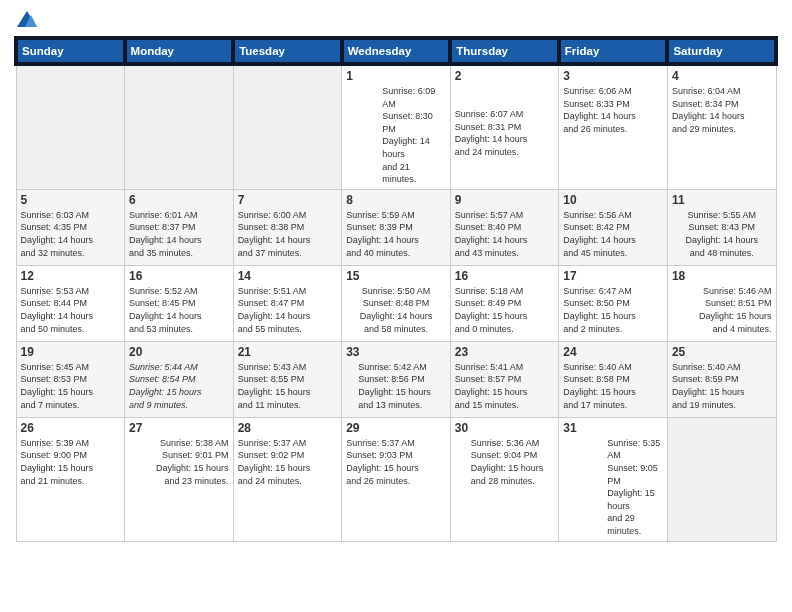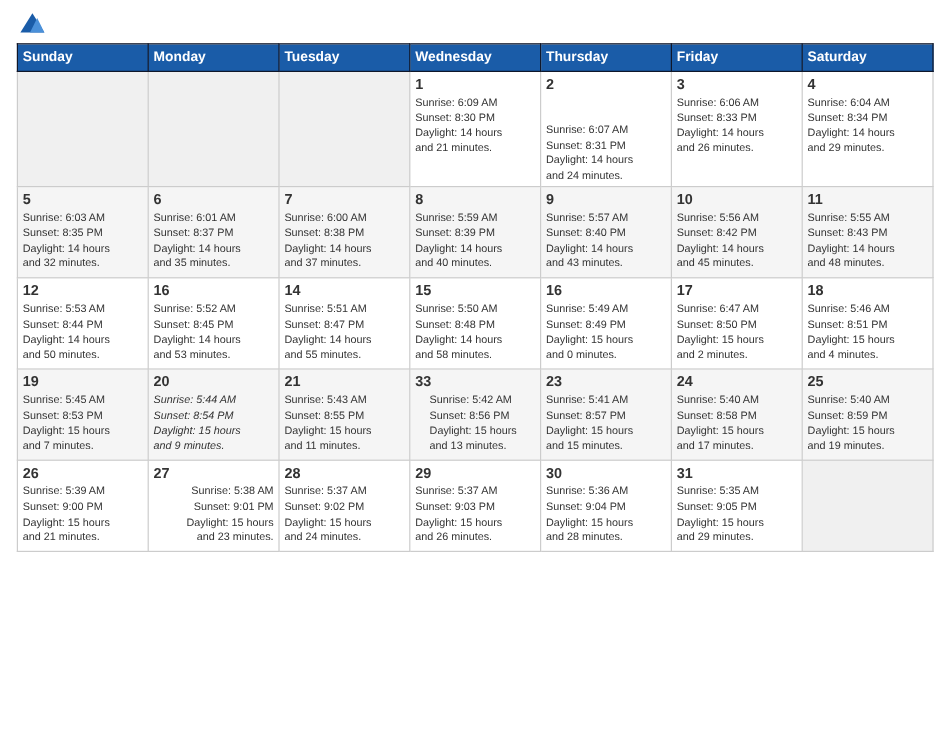--- a/index.html
+++ b/index.html
@@ -8,21 +8,21 @@
     .header { display: flex; justify-content: space-between; align-items: flex-start; margin-bottom: 8px; }
     .logo { display: flex; flex-direction: column; align-items: flex-start; }
     .logo-text { display: flex; align-items: center; }
     .logo-general { font-size: 18px; font-weight: bold; color: #333; }
     .logo-blue { font-size: 18px; font-weight: bold; color: #1a5ca8; }
     .logo-icon { width: 22px; height: 18px; margin-left: 2px; }
     .title-area { text-align: right; }
     .month-title { font-size: 32px; font-weight: bold; color: #333; line-height: 1.1; }
     .subtitle { font-size: 14px; color: #555; }
     table { width: 100%; border-collapse: collapse; table-layout: fixed; }
-    thead th { background: #1a5ca8; color: #fff; font-size: 11.5px; font-weight: bold; padding: 5px 4px; text-align: left; border: 1px solid #0f172a; }
+    thead th { background: #1a5ca8; color: #fff; font-size: 11.5px; font-weight: bold; padding: 5px 4px; text-align: left; border: 4px solid #0f172a; }
     tbody td { border: 1px solid #ccc; vertical-align: top; padding: 3px 4px; font-size: 9.5px; color: #333; height: 76px; background: #fff; }
     tbody tr:nth-child(even) td { background: #f5f5f5; }
     .day-num { font-size: 12px; font-weight: bold; display: block; margin-bottom: 2px; }
     .day-info { font-size: 9px; line-height: 1.4; color: #333; }
     .empty { background: #f0f0f0 !important; }
   </style>
 </head>
 <body>
 
 <div class="container">
@@ -55,21 +55,21 @@
           <th>Saturday</th>
         </tr>
     </thead>
     <tbody id="calendar-body">
     <tr>
           <td class="empty"></td>
           <td class="empty"></td>
           <td class="empty"></td>
           <td>
             <span class="day-num">1</span>
-            <div class="day-info" style="white-space: pre-line;">Sunrise: 6:09 AM
+            <div class="day-info" style="white-space: pre-line; margin-left: 36px;">Sunrise: 6:09 AM
 Sunset: 8:30 PM
 Daylight: 14 hours
 and 21 minutes.</div>
           </td>
           <td>
             <span class="day-num">2</span>
             <div class="day-info" style="white-space: pre-line; margin-top: 25px;">Sunrise: 6:07 AM
 Sunset: 8:31 PM
 Daylight: 14 hours
 and 24 minutes.</div>
@@ -86,21 +86,21 @@
             <div class="day-info" style="white-space: pre-line;">Sunrise: 6:04 AM
 Sunset: 8:34 PM
 Daylight: 14 hours
 and 29 minutes.</div>
           </td>
         </tr>
         <tr>
           <td>
             <span class="day-num">5</span>
             <div class="day-info" style="white-space: pre-line;">Sunrise: 6:03 AM
-Sunset: 8:35 PM
+Sunset: 4:35 PM
 Daylight: 14 hours
 and 32 minutes.</div>
           </td>
           <td>
             <span class="day-num">6</span>
             <div class="day-info" style="white-space: pre-line;">Sunrise: 6:01 AM
 Sunset: 8:37 PM
 Daylight: 14 hours
 and 35 minutes.</div>
           </td>
@@ -127,21 +127,21 @@
           </td>
           <td>
             <span class="day-num">10</span>
             <div class="day-info" style="white-space: pre-line;">Sunrise: 5:56 AM
 Sunset: 8:42 PM
 Daylight: 14 hours
 and 45 minutes.</div>
           </td>
           <td>
             <span class="day-num">11</span>
-            <div class="day-info" style="white-space: pre-line;">Sunrise: 5:55 AM
+            <div class="day-info" style="white-space: pre-line; text-align: center;">Sunrise: 5:55 AM
 Sunset: 8:43 PM
 Daylight: 14 hours
 and 48 minutes.</div>
           </td>
         </tr>
         <tr>
           <td>
             <span class="day-num">12</span>
             <div class="day-info" style="white-space: pre-line;">Sunrise: 5:53 AM
 Sunset: 8:44 PM
@@ -157,42 +157,42 @@
           </td>
           <td>
             <span class="day-num">14</span>
             <div class="day-info" style="white-space: pre-line;">Sunrise: 5:51 AM
 Sunset: 8:47 PM
 Daylight: 14 hours
 and 55 minutes.</div>
           </td>
           <td>
             <span class="day-num">15</span>
-            <div class="day-info" style="white-space: pre-line;">Sunrise: 5:50 AM
+            <div class="day-info" style="white-space: pre-line; text-align: center;">Sunrise: 5:50 AM
 Sunset: 8:48 PM
 Daylight: 14 hours
 and 58 minutes.</div>
           </td>
           <td>
             <span class="day-num">16</span>
-            <div class="day-info" style="white-space: pre-line;">Sunrise: 5:49 AM
+            <div class="day-info" style="white-space: pre-line;">Sunrise: 5:18 AM
 Sunset: 8:49 PM
 Daylight: 15 hours
 and 0 minutes.</div>
           </td>
           <td>
             <span class="day-num">17</span>
             <div class="day-info" style="white-space: pre-line;">Sunrise: 6:47 AM
 Sunset: 8:50 PM
 Daylight: 15 hours
 and 2 minutes.</div>
           </td>
           <td>
             <span class="day-num">18</span>
-            <div class="day-info" style="white-space: pre-line;">Sunrise: 5:46 AM
+            <div class="day-info" style="white-space: pre-line; text-align: right;">Sunrise: 5:46 AM
 Sunset: 8:51 PM
 Daylight: 15 hours
 and 4 minutes.</div>
           </td>
         </tr>
         <tr>
           <td>
             <span class="day-num">19</span>
             <div class="day-info" style="white-space: pre-line;">Sunrise: 5:45 AM
 Sunset: 8:53 PM
@@ -266,28 +266,28 @@
           </td>
           <td>
             <span class="day-num">29</span>
             <div class="day-info" style="white-space: pre-line;">Sunrise: 5:37 AM
 Sunset: 9:03 PM
 Daylight: 15 hours
 and 26 minutes.</div>
           </td>
           <td>
             <span class="day-num">30</span>
-            <div class="day-info" style="white-space: pre-line;">Sunrise: 5:36 AM
+            <div class="day-info" style="white-space: pre-line; margin-left: 16px;">Sunrise: 5:36 AM
 Sunset: 9:04 PM
 Daylight: 15 hours
 and 28 minutes.</div>
           </td>
           <td>
             <span class="day-num">31</span>
-            <div class="day-info" style="white-space: pre-line;">Sunrise: 5:35 AM
+            <div class="day-info" style="white-space: pre-line; margin-left: 44px;">Sunrise: 5:35 AM
 Sunset: 9:05 PM
 Daylight: 15 hours
 and 29 minutes.</div>
           </td>
           <td class="empty"></td>
         </tr>
       </tbody>
   </table>
 </div>
 

